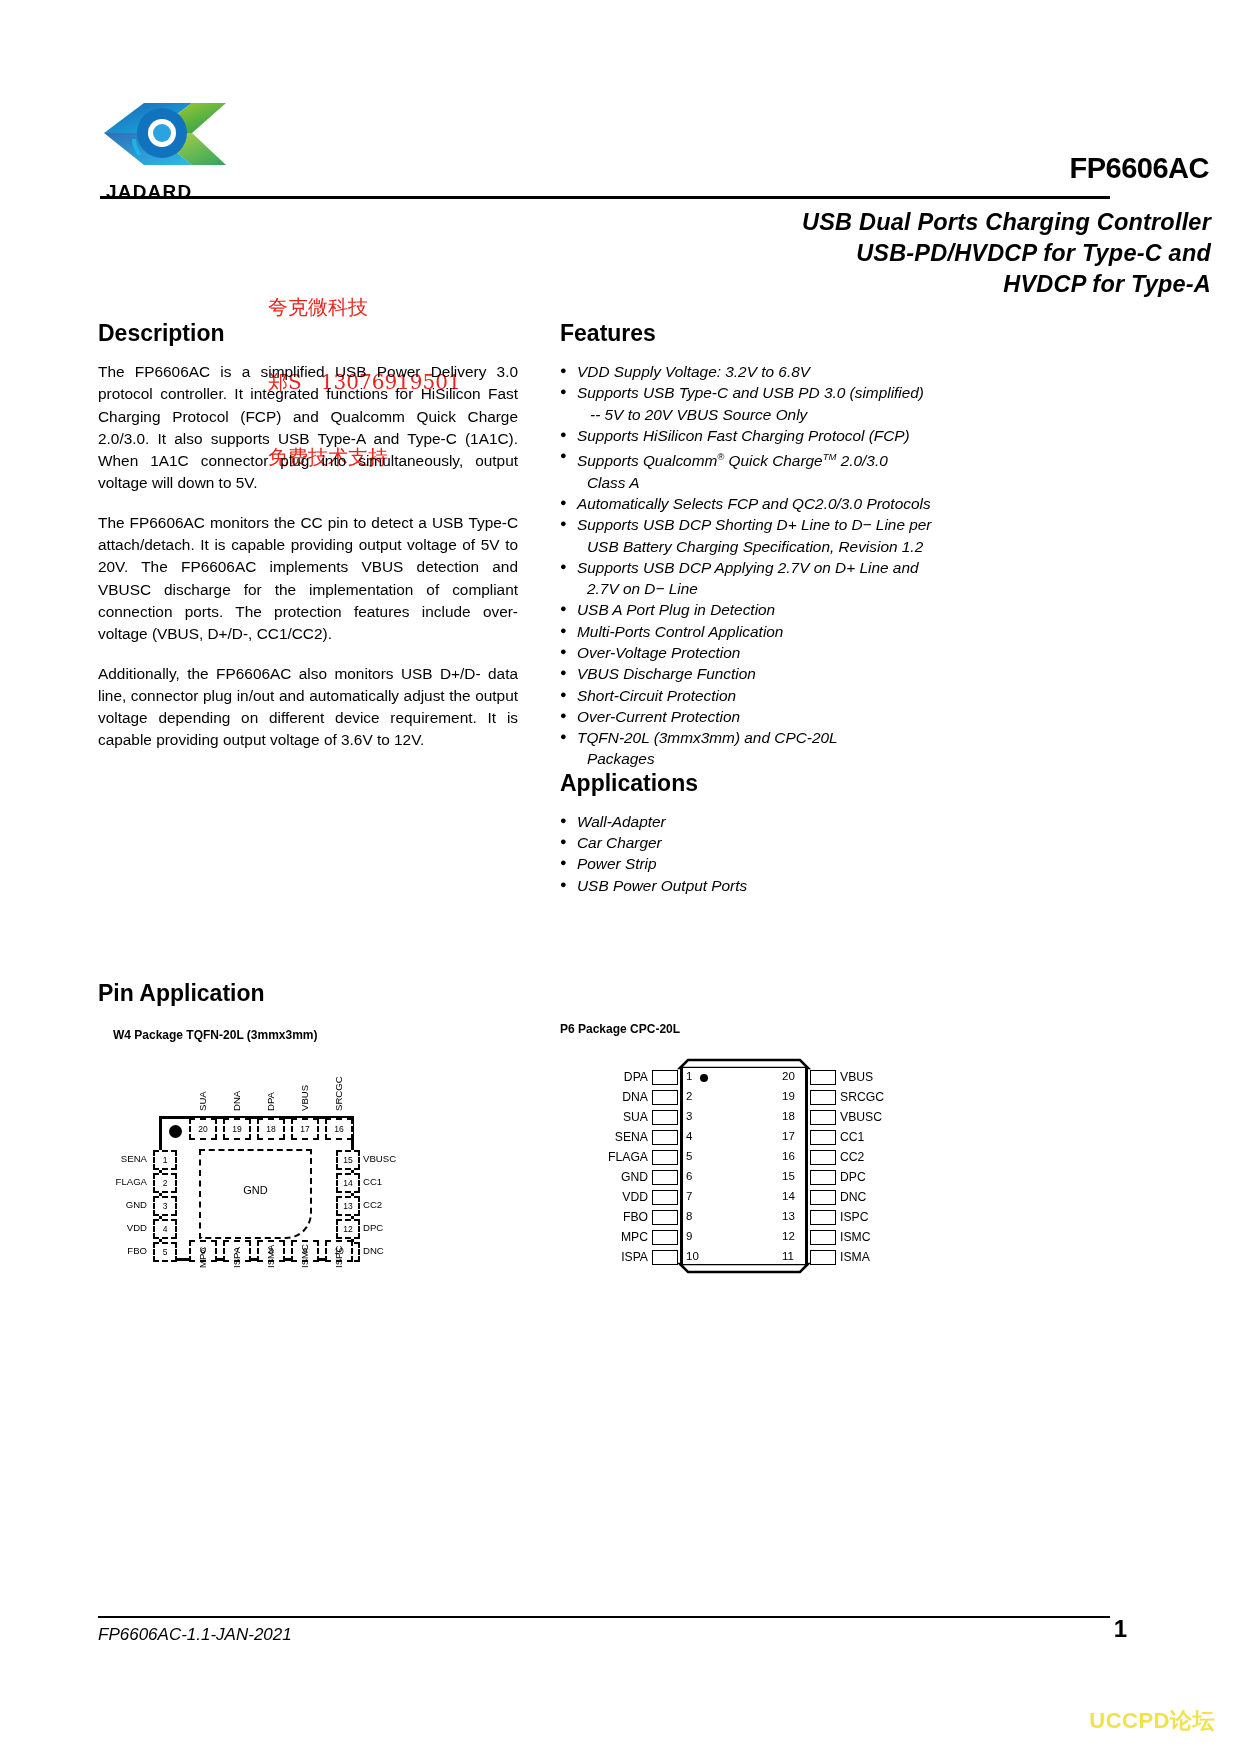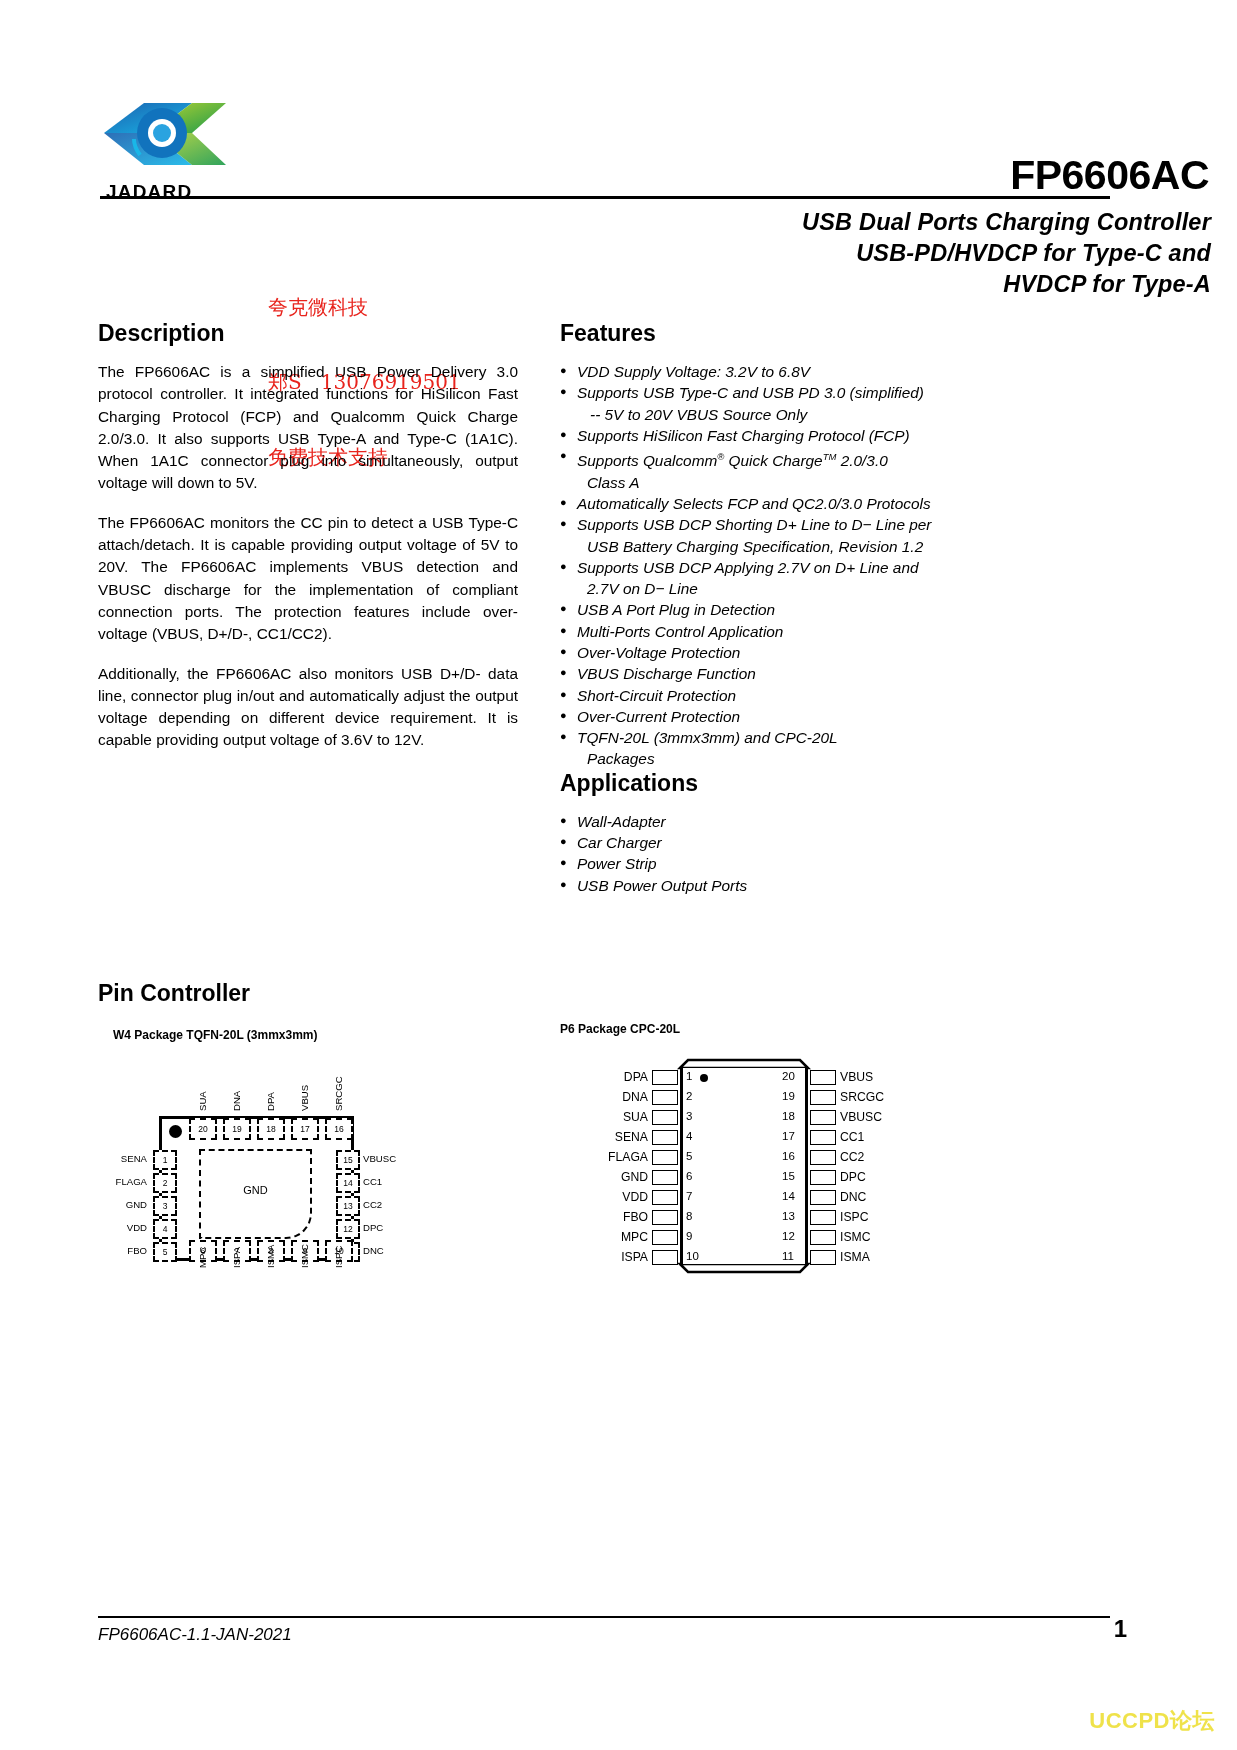--- a/index.html
+++ b/index.html
@@ -15,21 +15,21 @@
 
   
   .logo-wrap{position:absolute;left:100px;top:95px;width:240px;}
   .logo-mark{width:130px;height:80px;}
   .logo-word{
     font-size:19px;font-weight:bold;letter-spacing:1.2px;
     margin-top:2px;margin-left:6px;
   }
   .part-number{
     position:absolute;right:28px;top:152px;
-    font-size:41px;font-weight:bold;letter-spacing:-0.5px;
+    font-size:29px;font-weight:bold;letter-spacing:-0.5px;
     font-family:"Liberation Sans","DejaVu Sans",sans-serif;
   }
   .rule-top{
     position:absolute;left:100px;top:196px;width:1010px;height:0;
     border-top:3px solid #000;
   }
   .subtitle{
     position:absolute;right:26px;top:207px;width:700px;
     text-align:right;
     font-size:23.5px;font-style:italic;font-weight:bold;
@@ -229,21 +229,21 @@
 
     <h2 class="sec apps-head">Applications</h2>
     <ul class="feat">
       <li class="bul">Wall-Adapter</li>
       <li class="bul">Car Charger</li>
       <li class="bul">Power Strip</li>
       <li class="bul">USB Power Output Ports</li>
     </ul>
   </div>
 
-  <div class="pin-title">Pin Controller</div>
+  <div class="pin-title">Pin Application</div>
 
   <div class="pkg-left">
     <div class="pkg-cap">W4 Package TQFN-20L (3mmx3mm)</div>
     <div class="tqfn">
       <div class="body"></div>
       <div class="dot"></div>
       <div class="expad"></div>
       <div class="gndlbl">GND</div>
 
       <div class="pad h" style="left:76px;top:62px;">20</div>

